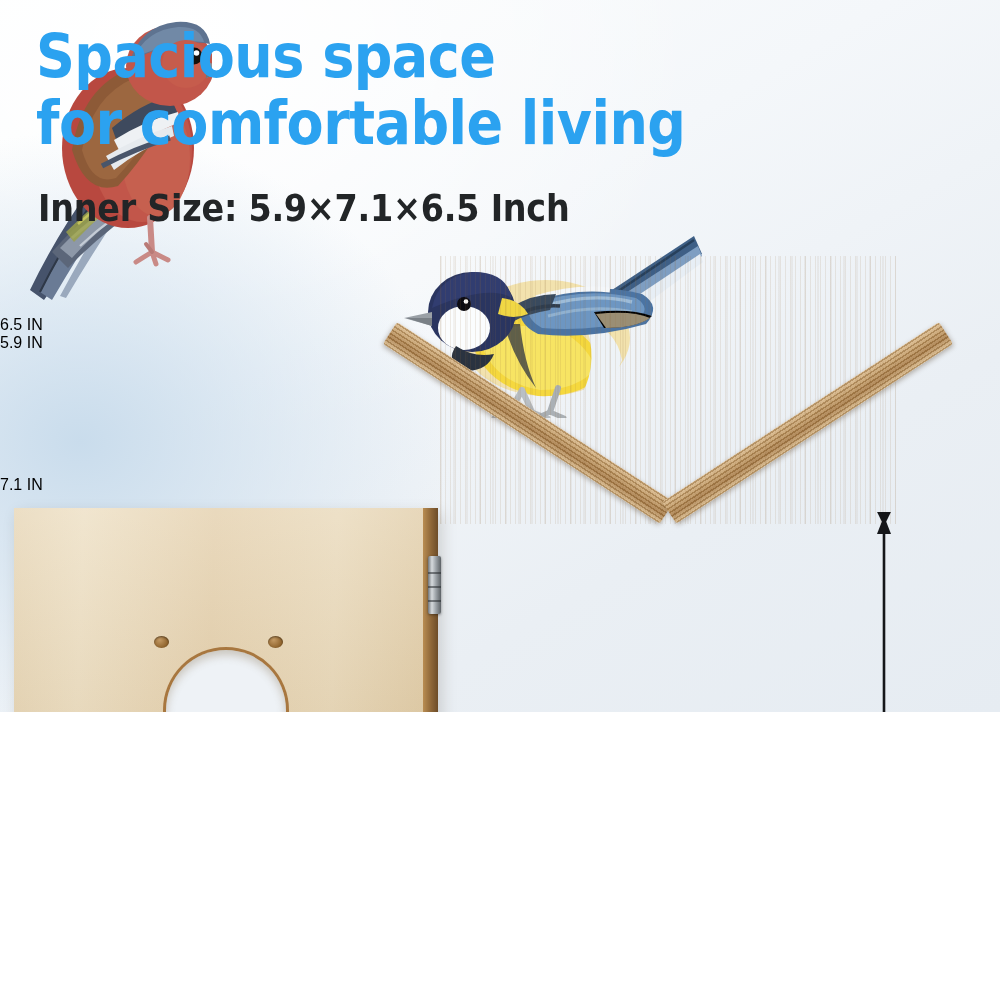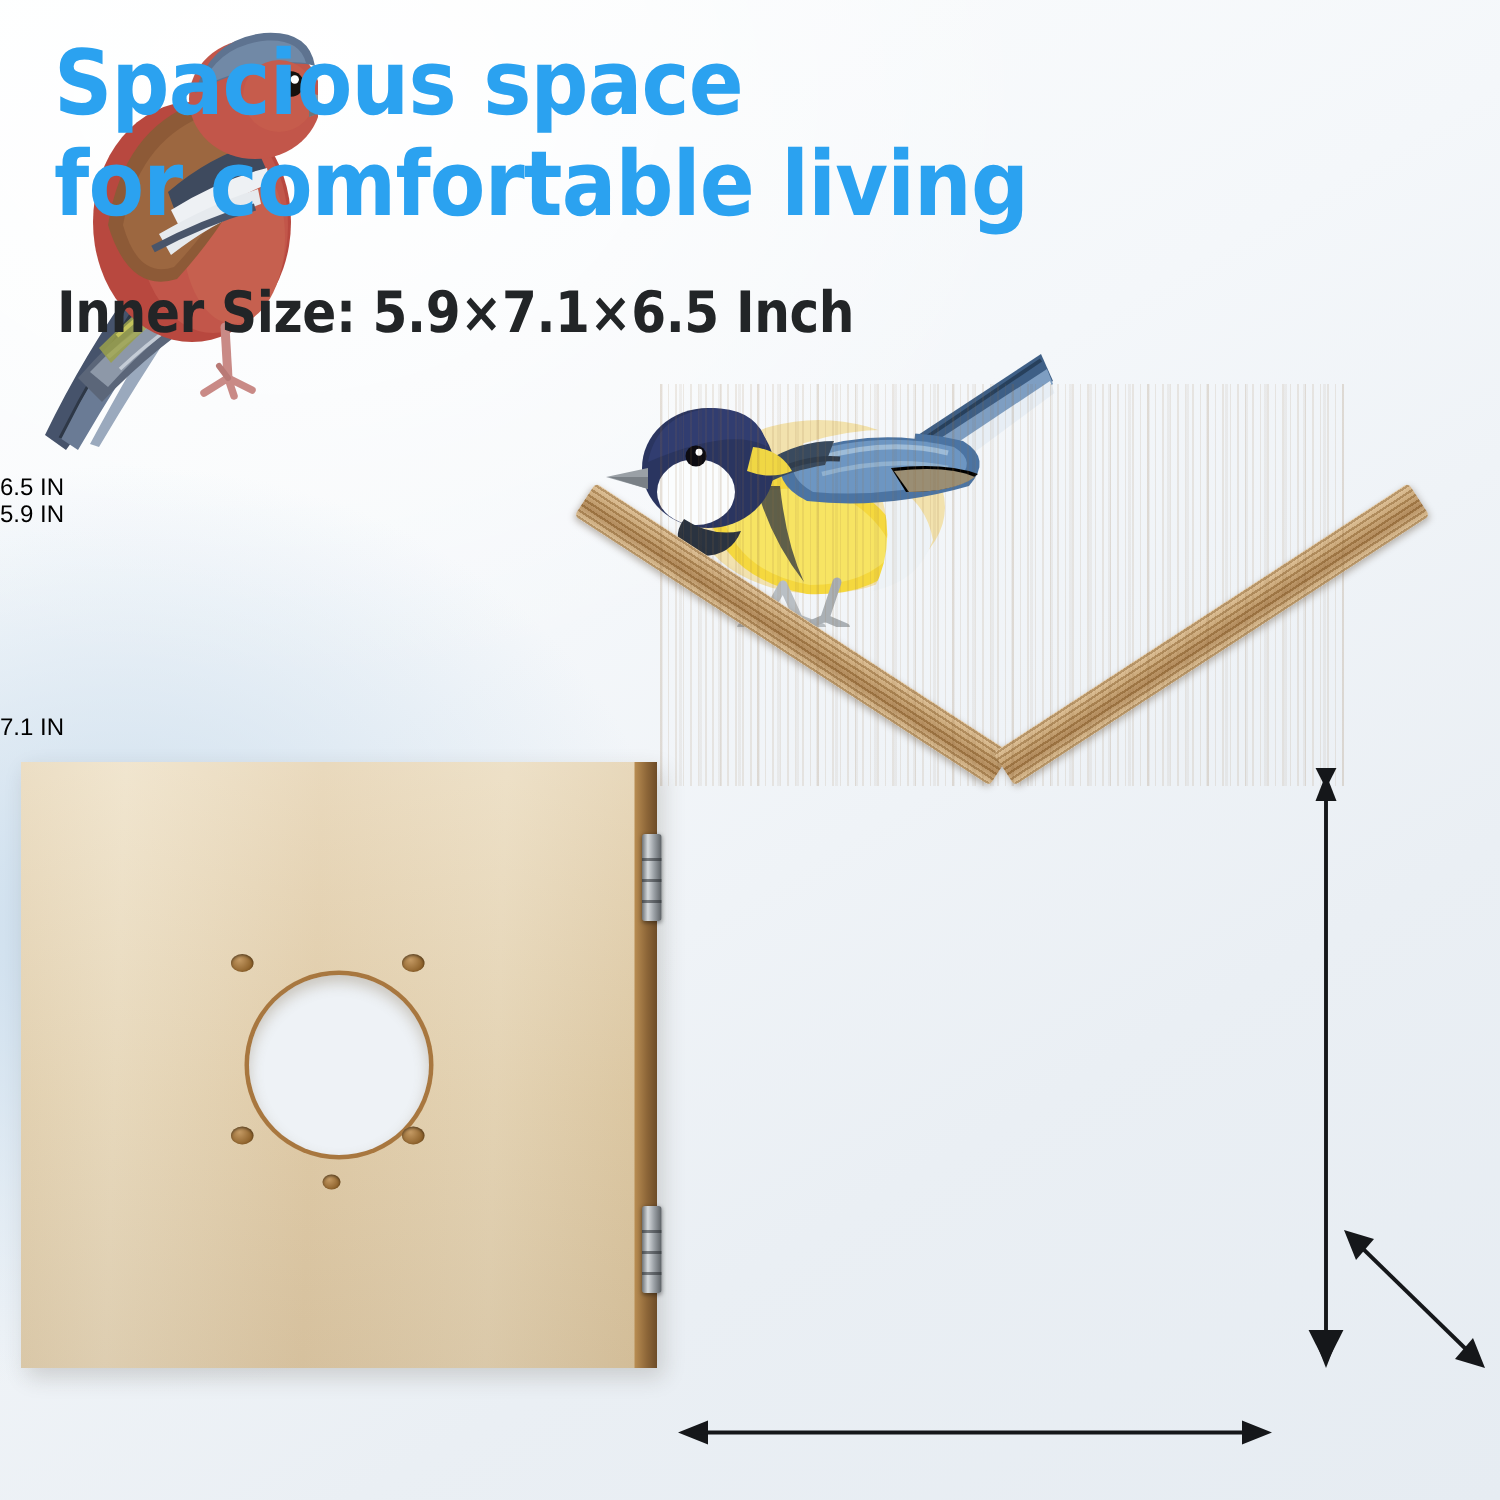--- a/index.html
+++ b/index.html
@@ -2,21 +2,21 @@
 <html><head>
 <meta charset="utf-8">
 <style>
   html,body{margin:0;padding:0;}
   body{
     width:1000px;height:1000px;overflow:hidden;
     font-family:"Liberation Sans","DejaVu Sans",sans-serif;
     background:#ffffff;
   }
   #stage{
-    position:relative;width:1000px;height:1000px;overflow:hidden;
+    position:relative;width:1000px;height:712px;overflow:hidden;
     background:
       radial-gradient(ellipse 600px 500px at 8% 62%, #c9dcec 0%, rgba(201,220,236,0) 62%),
       radial-gradient(ellipse 900px 700px at 18% 6%, #ffffff 0%, rgba(255,255,255,0) 58%),
       linear-gradient(150deg,#fdfefe 0%,#f4f7fa 40%,#eaeff4 72%,#e6ecf2 100%);
   }
 
   
   .headline{
     position:absolute;left:36px;top:26px;width:760px;
     font-size:60px;line-height:1.02;font-weight:700;

